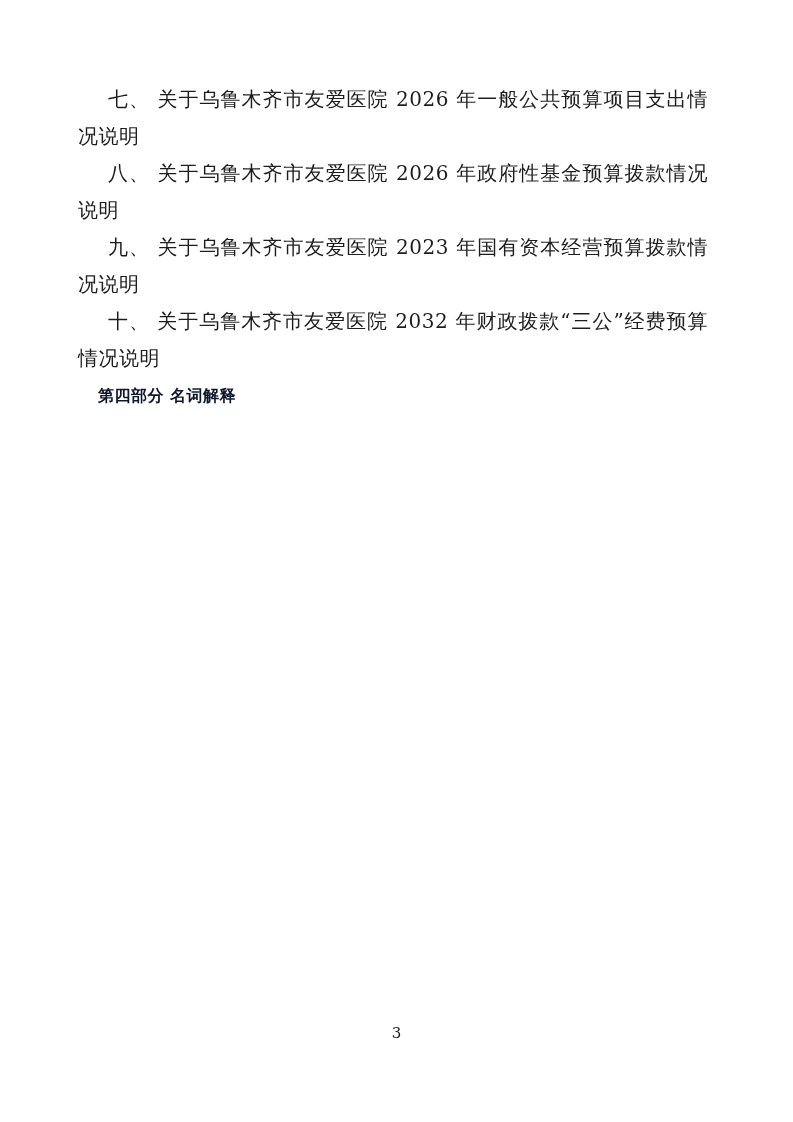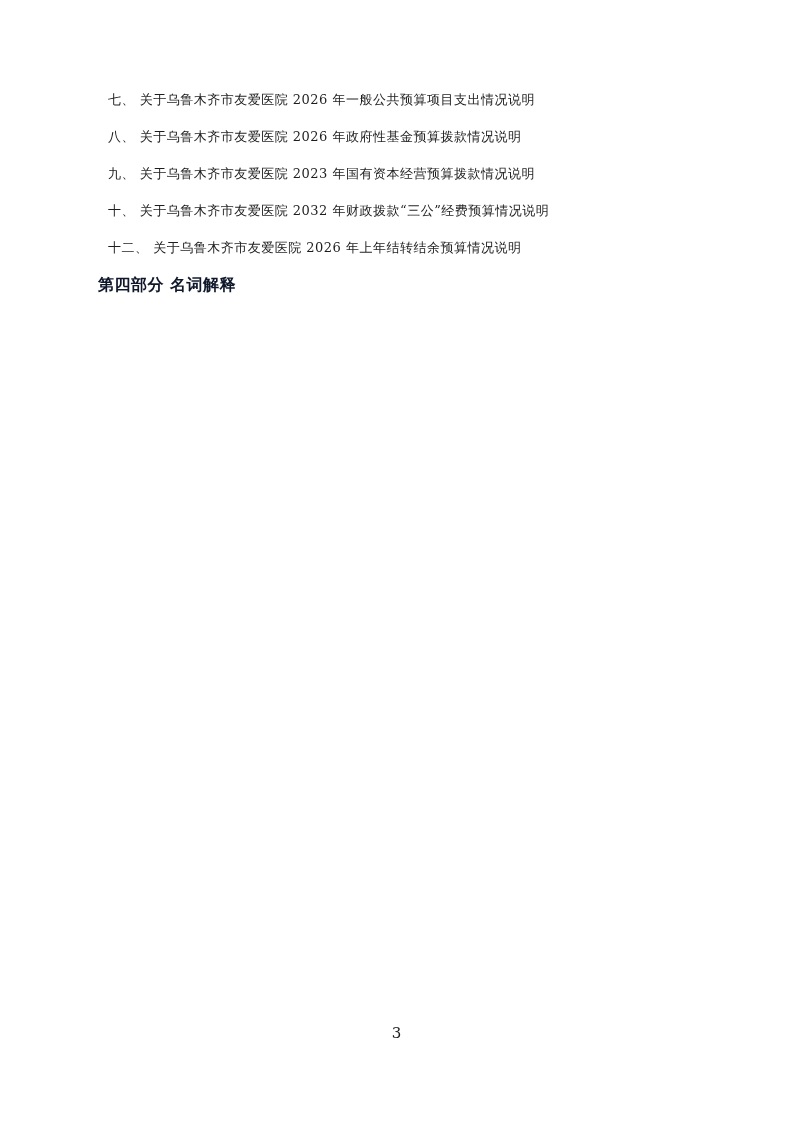--- a/index.html
+++ b/index.html
@@ -17,21 +17,21 @@
     inset: 0;
     background: #ffffff;
   }
   .content {
     position: absolute;
     left: 78px;
     top: 81px;
     width: 630px;
   }
   .toc-item {
-    font-size: 13px;
+    font-size: 20px;
     line-height: 37px;
     text-indent: 30px;
     text-align: justify;
     letter-spacing: 0.5px;
     color: #1d1d1d;
   }
   .section-heading {
     font-size: 16px;
     line-height: 37px;
     text-indent: 20px;
@@ -57,21 +57,20 @@
 </head>
 <body>
 
 <div class="page">
 
   <div class="content">
     <p class="toc-item">七、 关于乌鲁木齐市友爱医院 2026 年一般公共预算项目支出情况说明</p>
     <p class="toc-item">八、 关于乌鲁木齐市友爱医院 2026 年政府性基金预算拨款情况说明</p>
     <p class="toc-item">九、 关于乌鲁木齐市友爱医院 2023 年国有资本经营预算拨款情况说明</p>
     <p class="toc-item">十、 关于乌鲁木齐市友爱医院 2032 年财政拨款“三公”经费预算情况说明</p>
-    <p class="toc-item">十二、 关于乌鲁木齐市友爱医院 2026 年上年结转结余预算情况说明</p>
     <p class="section-heading">第四部分 名词解释</p>
   </div>
 
   <div class="page-footer">
     <span class="page-number">3</span>
   </div>
 
 </div>
 
 </body></html>

